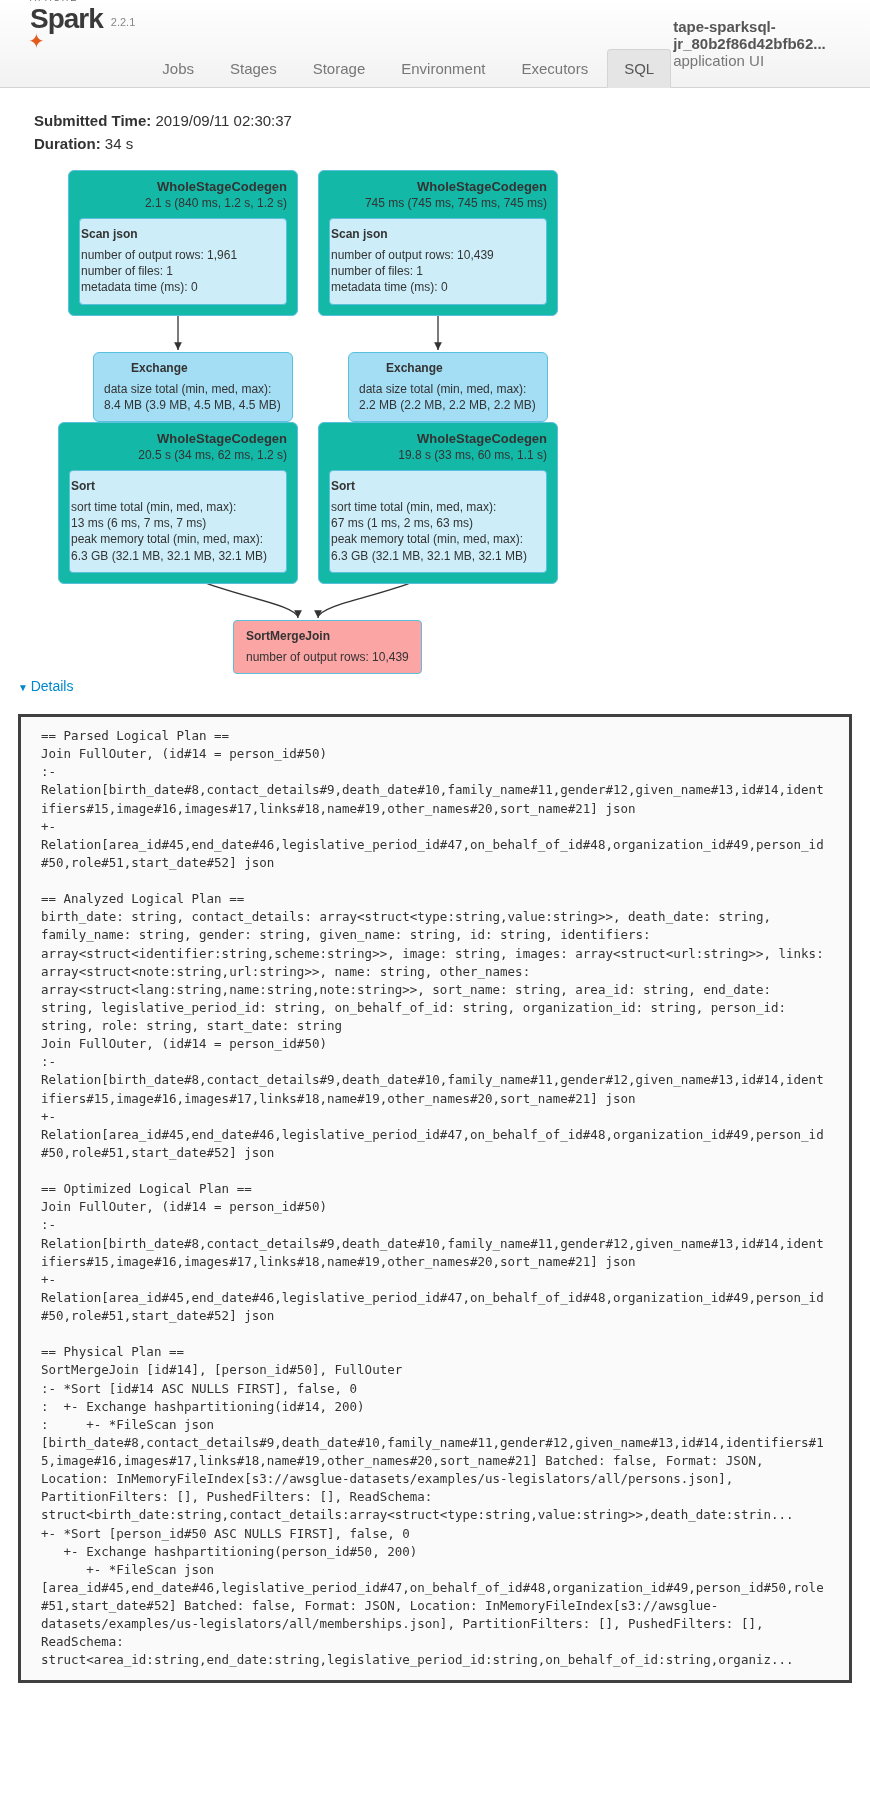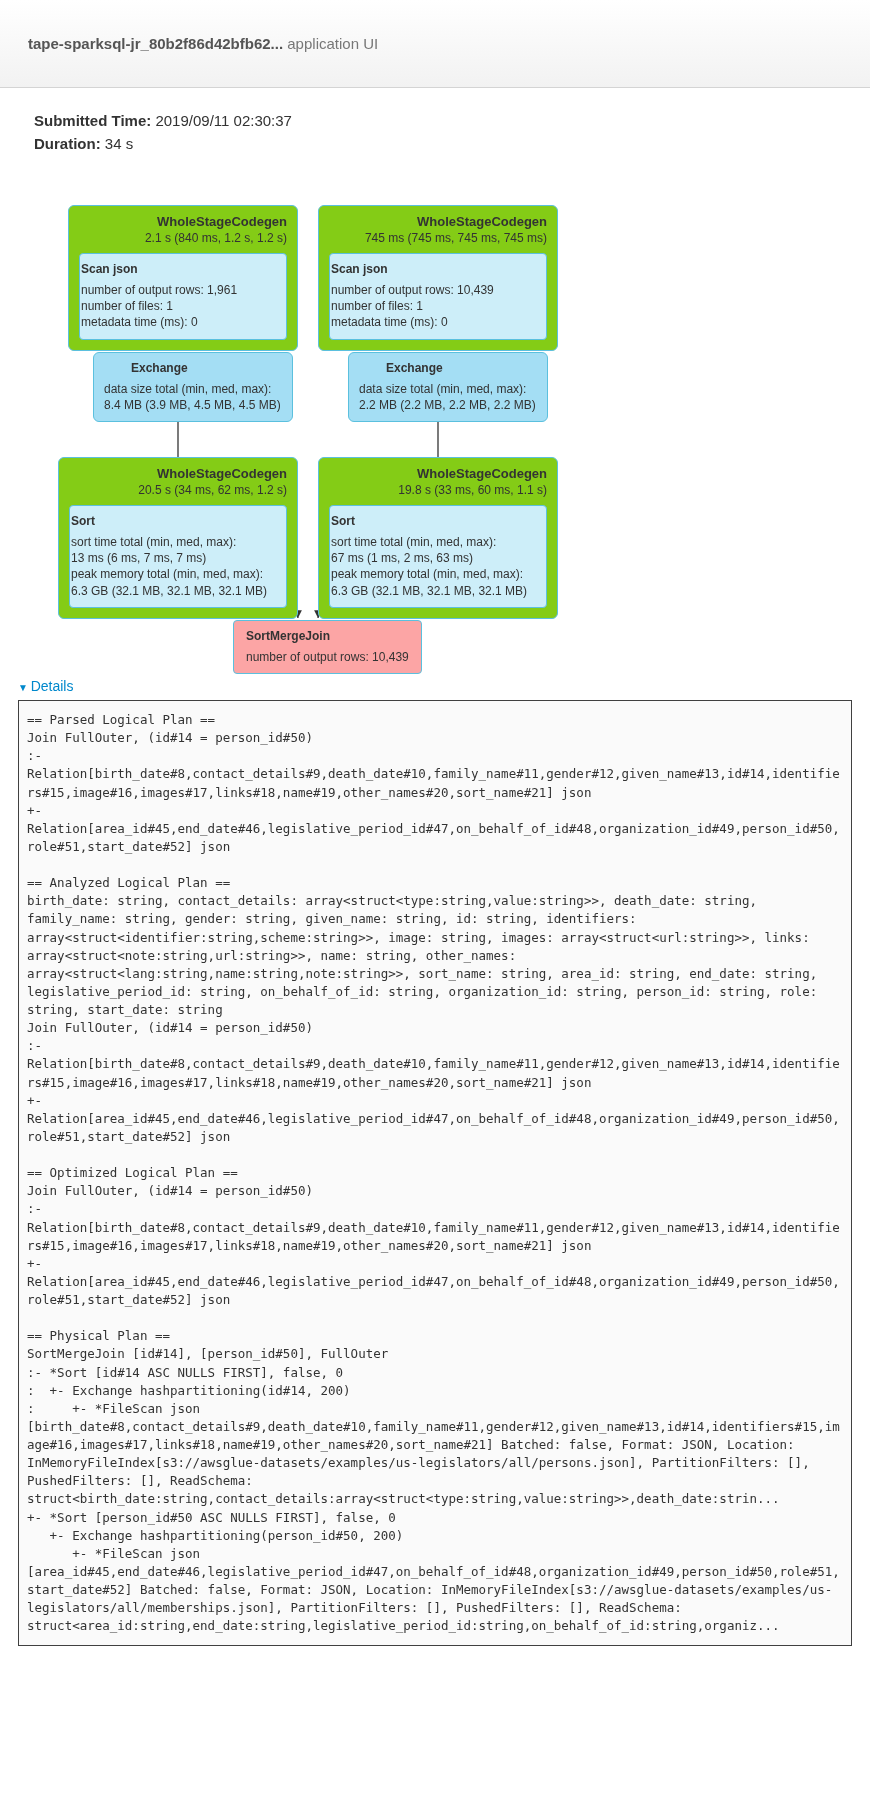--- a/index.html
+++ b/index.html
@@ -50,25 +50,24 @@
   h2 { font-size: 28px; font-weight: 700; margin: 6px 0 18px 0; }
   .meta-row { font-size: 15px; margin: 6px 16px; }
   .meta-row strong { font-weight: 700; }
   .meta-row a { color: #08c; text-decoration: none; }
 
   
   .dag-wrap { position: relative; width: 780px; height: 490px; margin: 18px 0 0 30px; }
   .dag-wrap svg.edges { position: absolute; top: 0; left: 0; width: 100%; height: 100%; pointer-events:none; }
   .stage-box {
     position: absolute;
-    background: #84cc16;
+    background: #14b8a6;
     border: 1px solid #5bc0de;
     border-radius: 6px;
     padding: 8px 10px 10px 10px;
-    margin-top: 35px;
   }
   .stage-title { font-weight: 700; font-size: 13px; text-align: right; }
   .stage-sub { font-size: 12px; text-align: right; margin-top: 2px; margin-bottom: 8px;}
   .op-box {
     background: #cdeef9;
     border: 1px solid #5bc0de;
     border-radius: 4px;
     padding: 8px 1px;
     font-size: 12px;
   }
@@ -93,34 +92,53 @@
     border-radius: 4px;
     padding: 8px 12px;
     font-size: 12px;
   }
 
   
   .details-toggle { color: #08c; cursor: pointer; font-size: 14px; margin-top: 18px; display: inline-block;}
   .details-toggle::before { content: "▼ "; font-size: 10px; }
   pre.plan {
     background: #fafafa;
-    border: 1px solid #404040;
-    padding: 10px 8px;
+    border: 3px solid #404040;
+    padding: 10px 20px;
     font-family: Menlo, Consolas, monospace;
     font-size: 12.5px;
     line-height: 1.45;
     white-space: pre-wrap;
     word-wrap: break-word;
-    margin-top: 6px;
+    margin-top: 20px;
   }
 </style>
 </head>
 <body>
 
 <div class="navbar">
+  <div class="navbar-left">
+    <div class="brand">
+      <div class="brand-wrap">
+        <span class="brand-top">APACHE</span>
+        <span>
+          <span class="brand-main">Spark</span><span class="brand-star">✦</span>
+        </span>
+      </div>
+      <span class="brand-version">2.2.1</span>
+    </div>
+    <div class="tabs">
+      <div class="tab">Jobs</div>
+      <div class="tab">Stages</div>
+      <div class="tab">Storage</div>
+      <div class="tab">Environment</div>
+      <div class="tab">Executors</div>
+      <div class="tab active">SQL</div>
+    </div>
+  </div>
   <div class="navbar-right">
     <span class="app-name">tape-sparksql-jr_80b2f86d42bfb62...</span><span> application UI</span>
   </div>
 </div>
 
 <div class="container">
 
   <div class="meta-row">
     <strong>Submitted Time:</strong>
     <span>2019/09/11 02:30:37</span>

